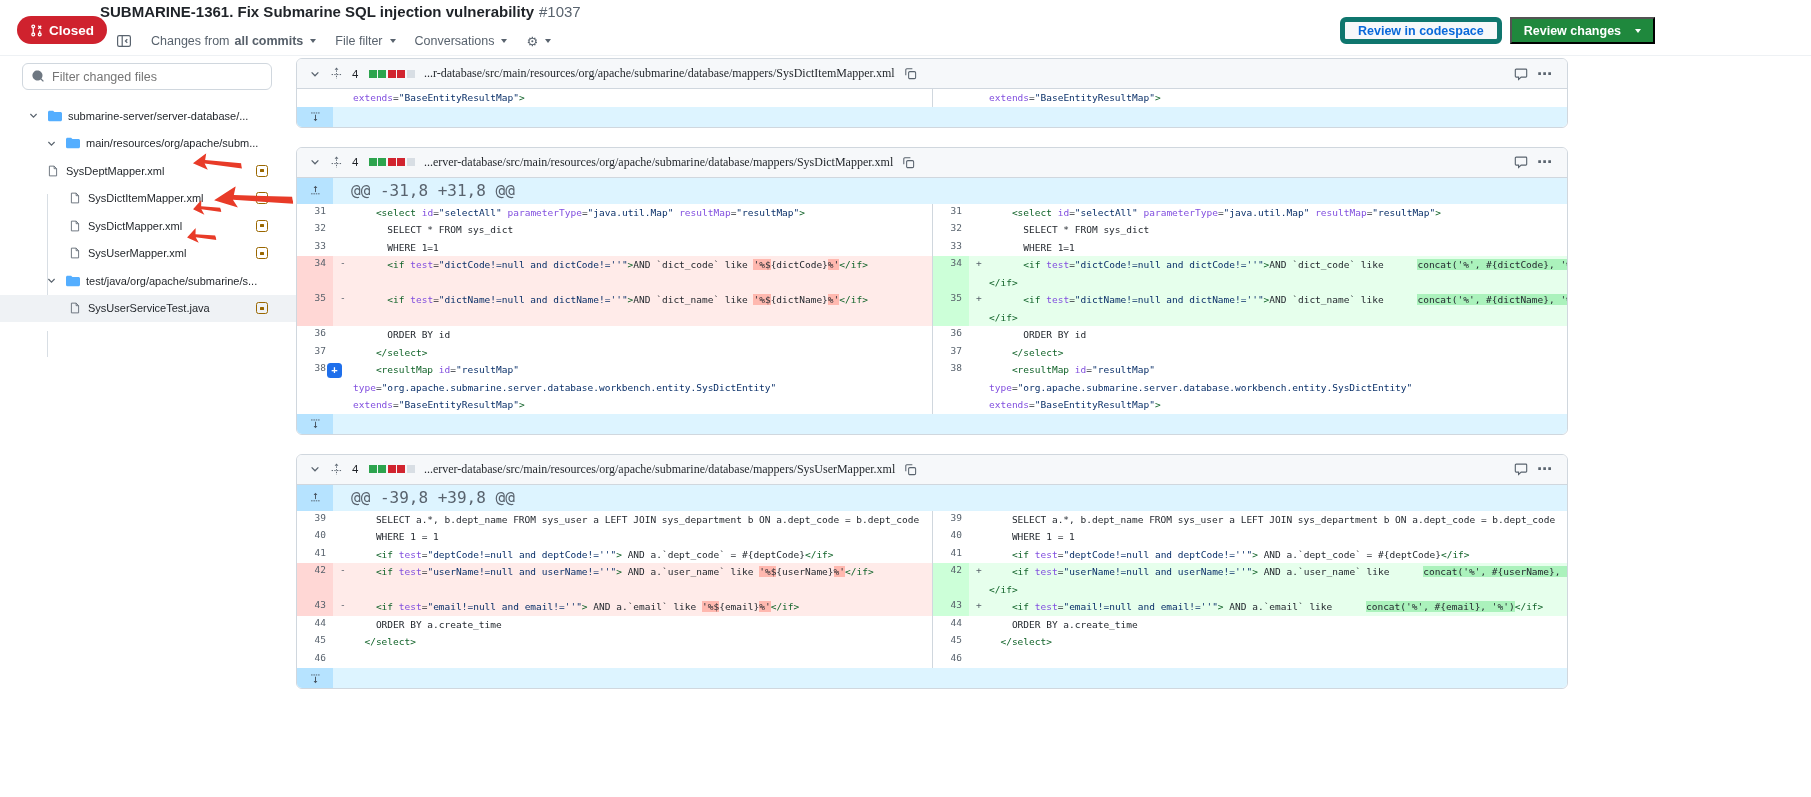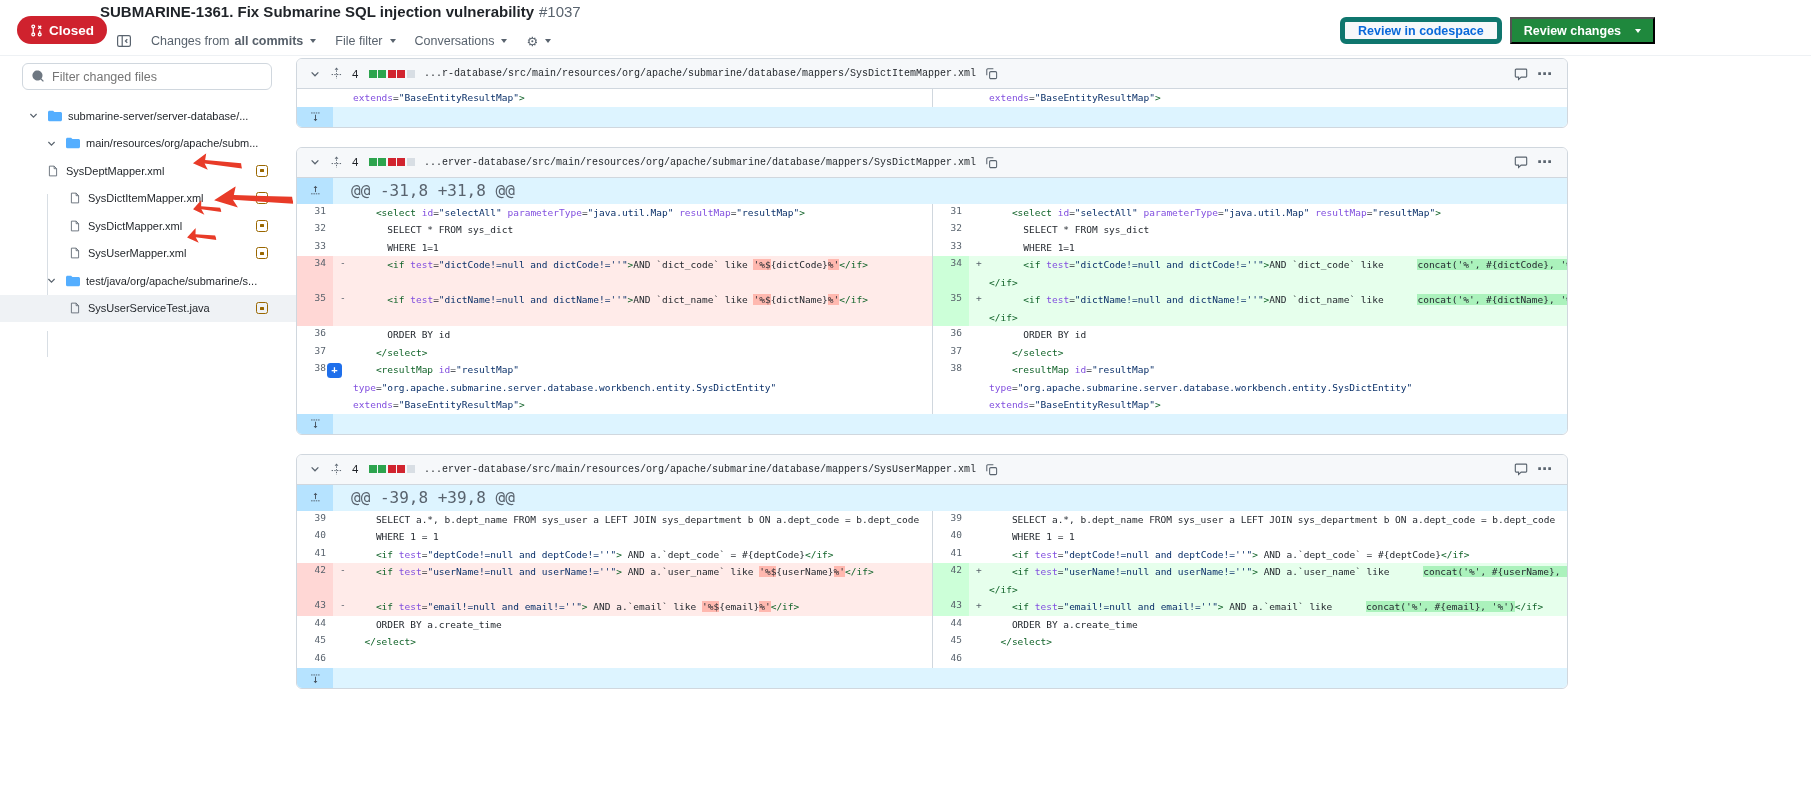--- a/index.html
+++ b/index.html
@@ -46,21 +46,21 @@
   
   .main { position:absolute; left:296px; top:58px; width:1272px; z-index:2; }
   .panel { border:1px solid #d0d7de; border-radius:6px; margin-bottom:19px; overflow:hidden; background:#fff; }
   .panel-head { height:30px; background:#f6f8fa; border-bottom:1px solid #d0d7de; display:flex;
     align-items:center; padding:0 10px 0 12px; gap:9px; }
   .icon { display:inline-flex; align-items:center; color:#59636e; cursor:pointer; }
   .chg-count { font-size:11.5px; color:#1f2328; }
   .diffstat { display:flex; align-items:center; }
   .sq { width:8px; height:8px; margin-left:1.5px; display:inline-block; }
   .sq0 { background:#2da44e; } .sq1 { background:#d1242f; } .sq2 { background:#d8dee4; }
-  .fpath { font-family:Liberation Mono, monospace; font-size:10px; color:#1f2328; white-space:nowrap; }
+  .fpath { font-family:Liberation Serif, serif; font-size:12px; color:#1f2328; white-space:nowrap; }
   .spacer { flex:1; }
   .kebab { font-size:15px; font-weight:700; color:#59636e; letter-spacing:1px; padding-right:4px; }
 
   .hunk { display:flex; height:26px; background:#ddf4ff; align-items:stretch; }
   .hunk-gut { width:36px; background:#b6e3ff; display:flex; align-items:center; justify-content:center;
     cursor:pointer; flex:none; }
   .hunk-text { font-family:"DejaVu Sans Mono",monospace; font-size:16px; color:#59636e;
     display:flex; align-items:center; padding-left:18px; }
   .expandbar { display:flex; height:20px; background:#ddf4ff; }
   .expandbar .hunk-gut { width:36px; }

